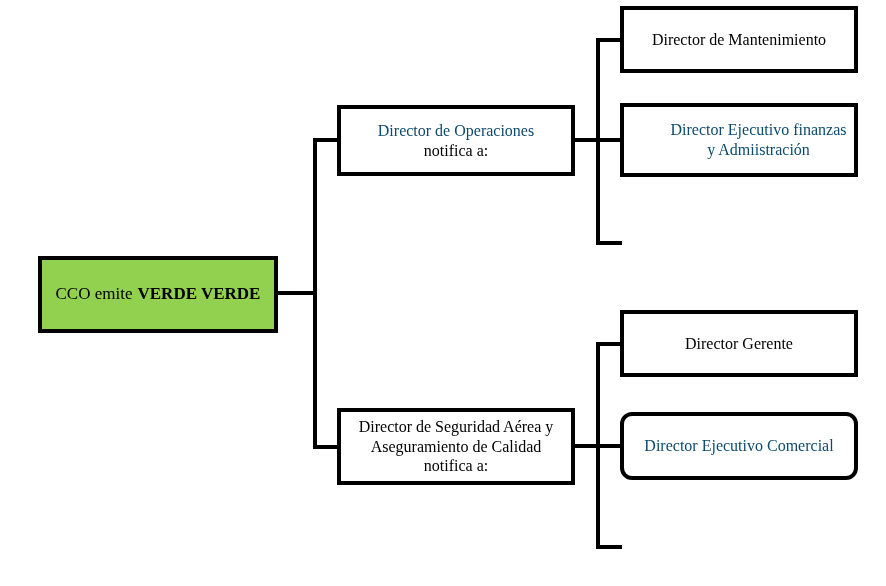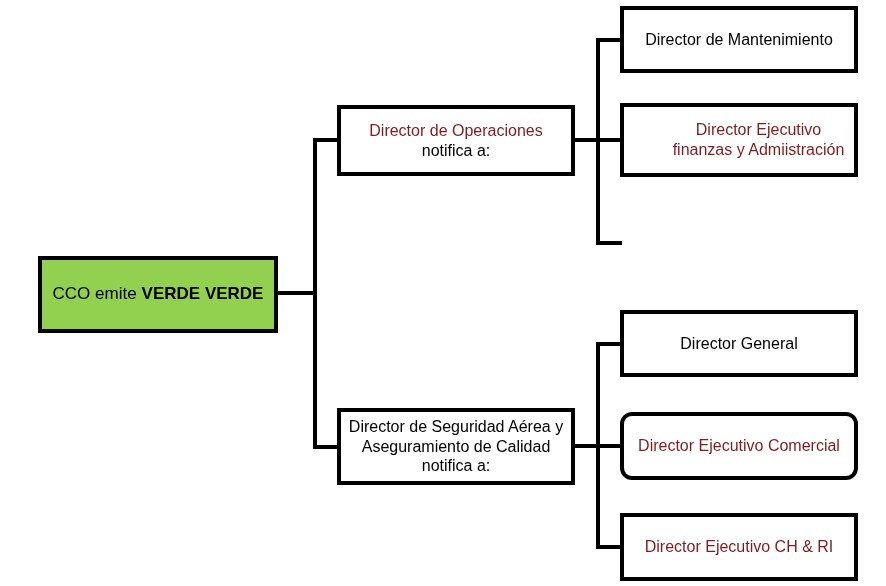--- a/index.html
+++ b/index.html
@@ -22,22 +22,23 @@
     background: #ffffff;
     display: flex;
     flex-direction: column;
     align-items: center;
     justify-content: center;
     text-align: center;
     font-size: 16px;
     line-height: 1.22;
     color: #000000;
     padding: 2px 4px;
+    font-family: Liberation Serif, serif;
   }
-  .node .blue { color: #7f1d1d; }
+  .node .blue { color: #0c4a6e; }
   .node .black { color: #000000; }
 
   #root-box {
     left: 38px; top: 256px; width: 240px; height: 77px;
     background: #92D050;
     border-width: 4px;
     font-size: 17px;
     flex-direction: row;
   }
   #root-box .root-bold { font-weight: bold; margin-left: 5px; }
@@ -107,22 +108,19 @@
   </div>
 
   <div class="node leaf" id="leaf-mantenimiento">
     <span class="black">Director de Mantenimiento</span>
   </div>
   <div class="node leaf" id="leaf-finanzas">
     <span class="blue">Director Ejecutivo finanzas y Admiistración</span>
   </div>
 
   <div class="node leaf" id="leaf-general">
-    <span class="black">Director General</span>
+    <span class="black">Director Gerente</span>
   </div>
   <div class="node leaf" id="leaf-comercial">
     <span class="blue">Director Ejecutivo Comercial</span>
-  </div>
-  <div class="node leaf" id="leaf-chri">
-    <span class="blue">Director Ejecutivo CH &amp; RI</span>
   </div>
 
 </div>
 
 </body></html>

